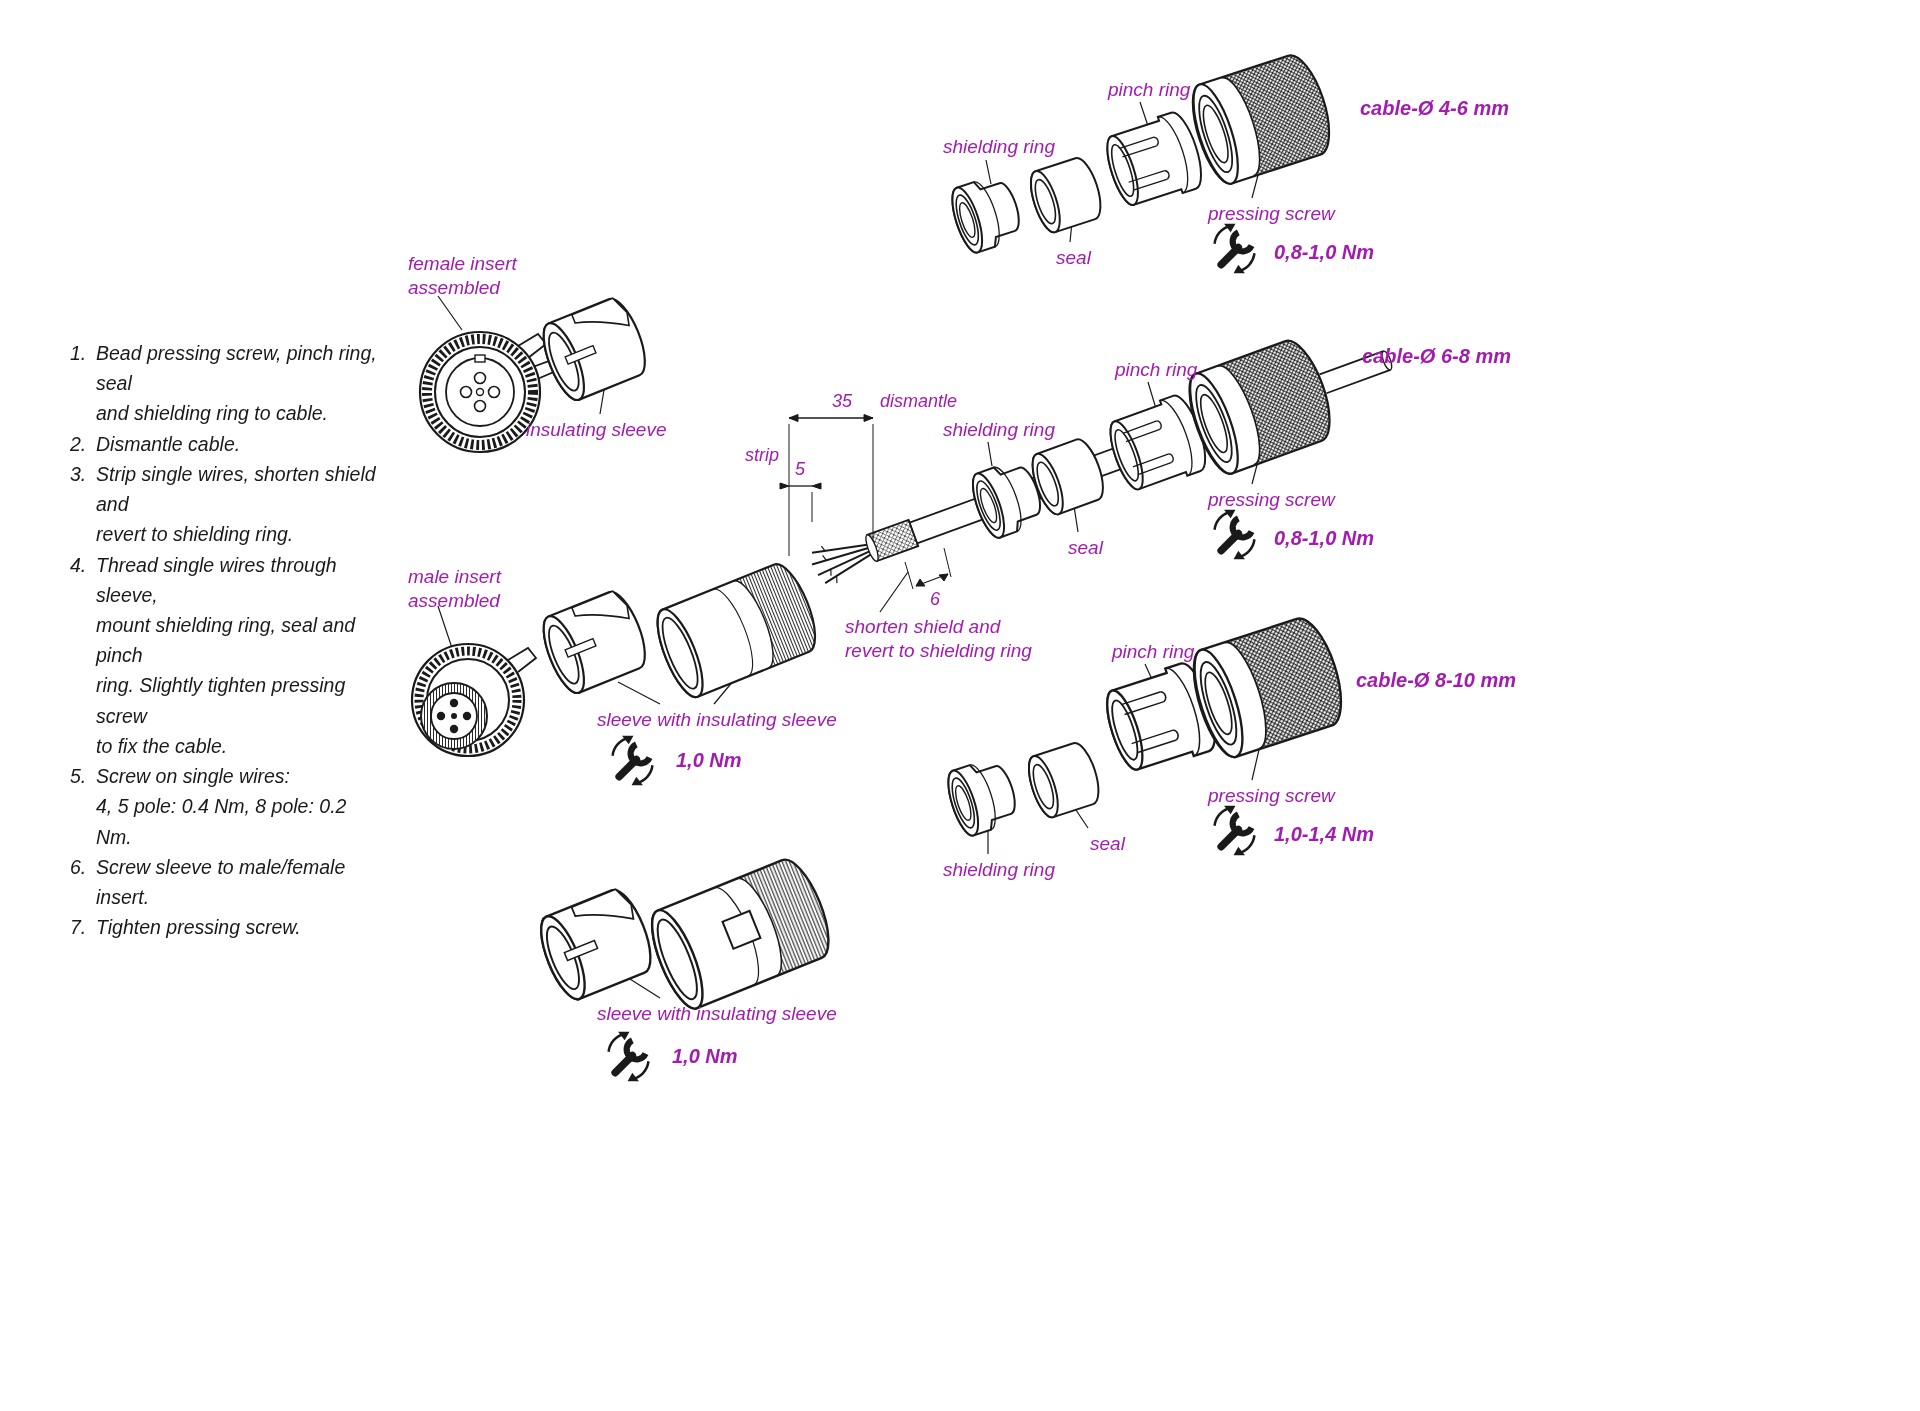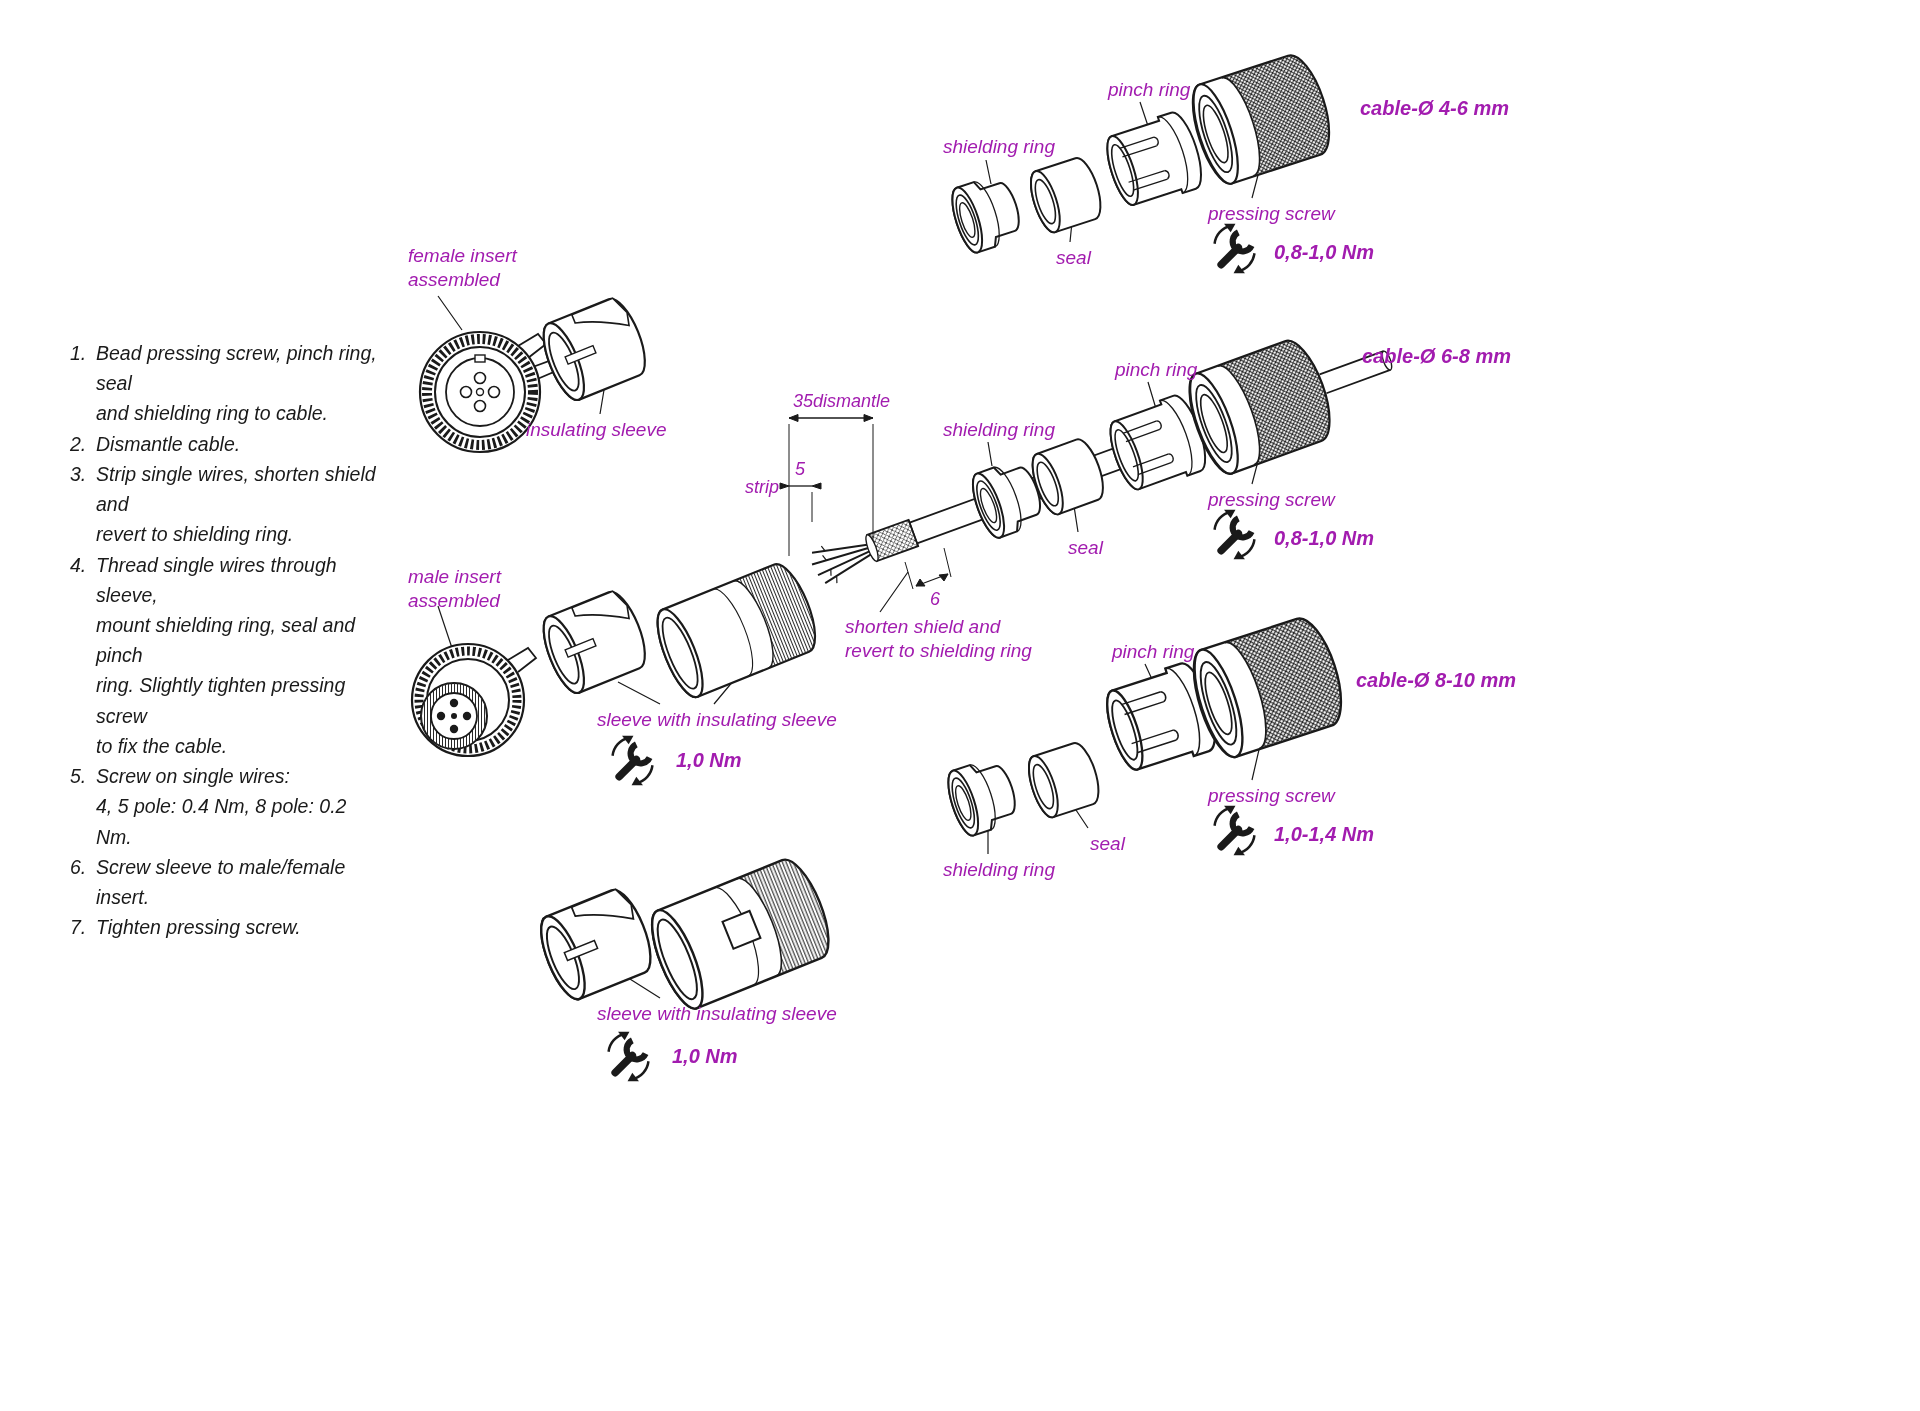--- a/index.html
+++ b/index.html
@@ -3,21 +3,21 @@
 <meta charset="utf-8">
 <style>
   * { margin:0; padding:0; box-sizing:border-box; }
   html,body { background:#ffffff; }
   body { font-family:"Liberation Sans", sans-serif; color:#1a1a1a; }
   .canvas { position:relative; width:1920px; height:1411px; background:#fff; overflow:hidden; }
   .art { position:absolute; left:0; top:0; width:1920px; height:1411px; }
   .lbl { position:absolute; font-style:italic; font-size:19px; line-height:1.25; white-space:pre-line; color:#a21caf; }
   .lbl.bold { font-weight:bold; font-size:20px; }
   .lbl.dim { font-size:18px; }
-  .dim-row { display:flex; gap:0; }
+  .dim-row { display:flex; gap:28px;margin-left:39px; }
   .instructions { position:absolute; left:70px; top:338px; width:312px; list-style:none; font-style:italic; font-size:19.5px; line-height:1.55; }
   .instr { display:flex; }
   .instr .num { width:26px; flex:0 0 auto; }
   .instr .txt { white-space:pre-line; }
 </style>
 </head>
 <body>
 
 <div class="canvas">
 
@@ -262,35 +262,35 @@
     <li class="instr">
         <span class="num">6.</span>
         <span class="txt">Screw sleeve to male/female insert.</span>
       </li>
     <li class="instr">
         <span class="num">7.</span>
         <span class="txt">Tighten pressing screw.</span>
       </li>
   </ol>
 
-  <div class="lbl" style="left:408px; top:244px;">female insert
+  <div class="lbl" style="left:408px; top:252px;">female insert
 assembled</div>
   <div class="lbl" style="left:526px; top:418px;text-align:center;">insulating sleeve</div>
   <div class="lbl" style="left:408px; top:565px;">male insert
 assembled</div>
   <div class="lbl" style="left:597px; top:708px;">sleeve with insulating sleeve</div>
   <div class="lbl bold" style="left:676px; top:748px;">1,0 Nm</div>
   <div class="lbl" style="left:597px; top:1002px;">sleeve with insulating sleeve</div>
   <div class="lbl bold" style="left:672px; top:1044px;">1,0 Nm</div>
 
   <div class="lbl dim dim-row" style="left:793px; top:390px;">
     <span>35</span>
     <span>dismantle</span>
   </div>
-  <div class="lbl dim" style="left:745px; top:476px;">strip</div>
+  <div class="lbl dim" style="left:745px; top:444px;">strip</div>
   <div class="lbl dim" style="left:795px; top:458px;">5</div>
   <div class="lbl dim" style="left:930px; top:588px;">6</div>
   <div class="lbl" style="left:845px; top:615px;">shorten shield and
 revert to shielding ring</div>
 
   <div class="lbl" style="left:943px; top:135px;">shielding ring</div>
   <div class="lbl" style="left:1056px; top:246px;">seal</div>
   <div class="lbl" style="left:1108px; top:78px;">pinch ring</div>
   <div class="lbl" style="left:1208px; top:202px;">pressing screw</div>
   <div class="lbl bold" style="left:1360px; top:96px;">cable-Ø 4-6 mm</div>

